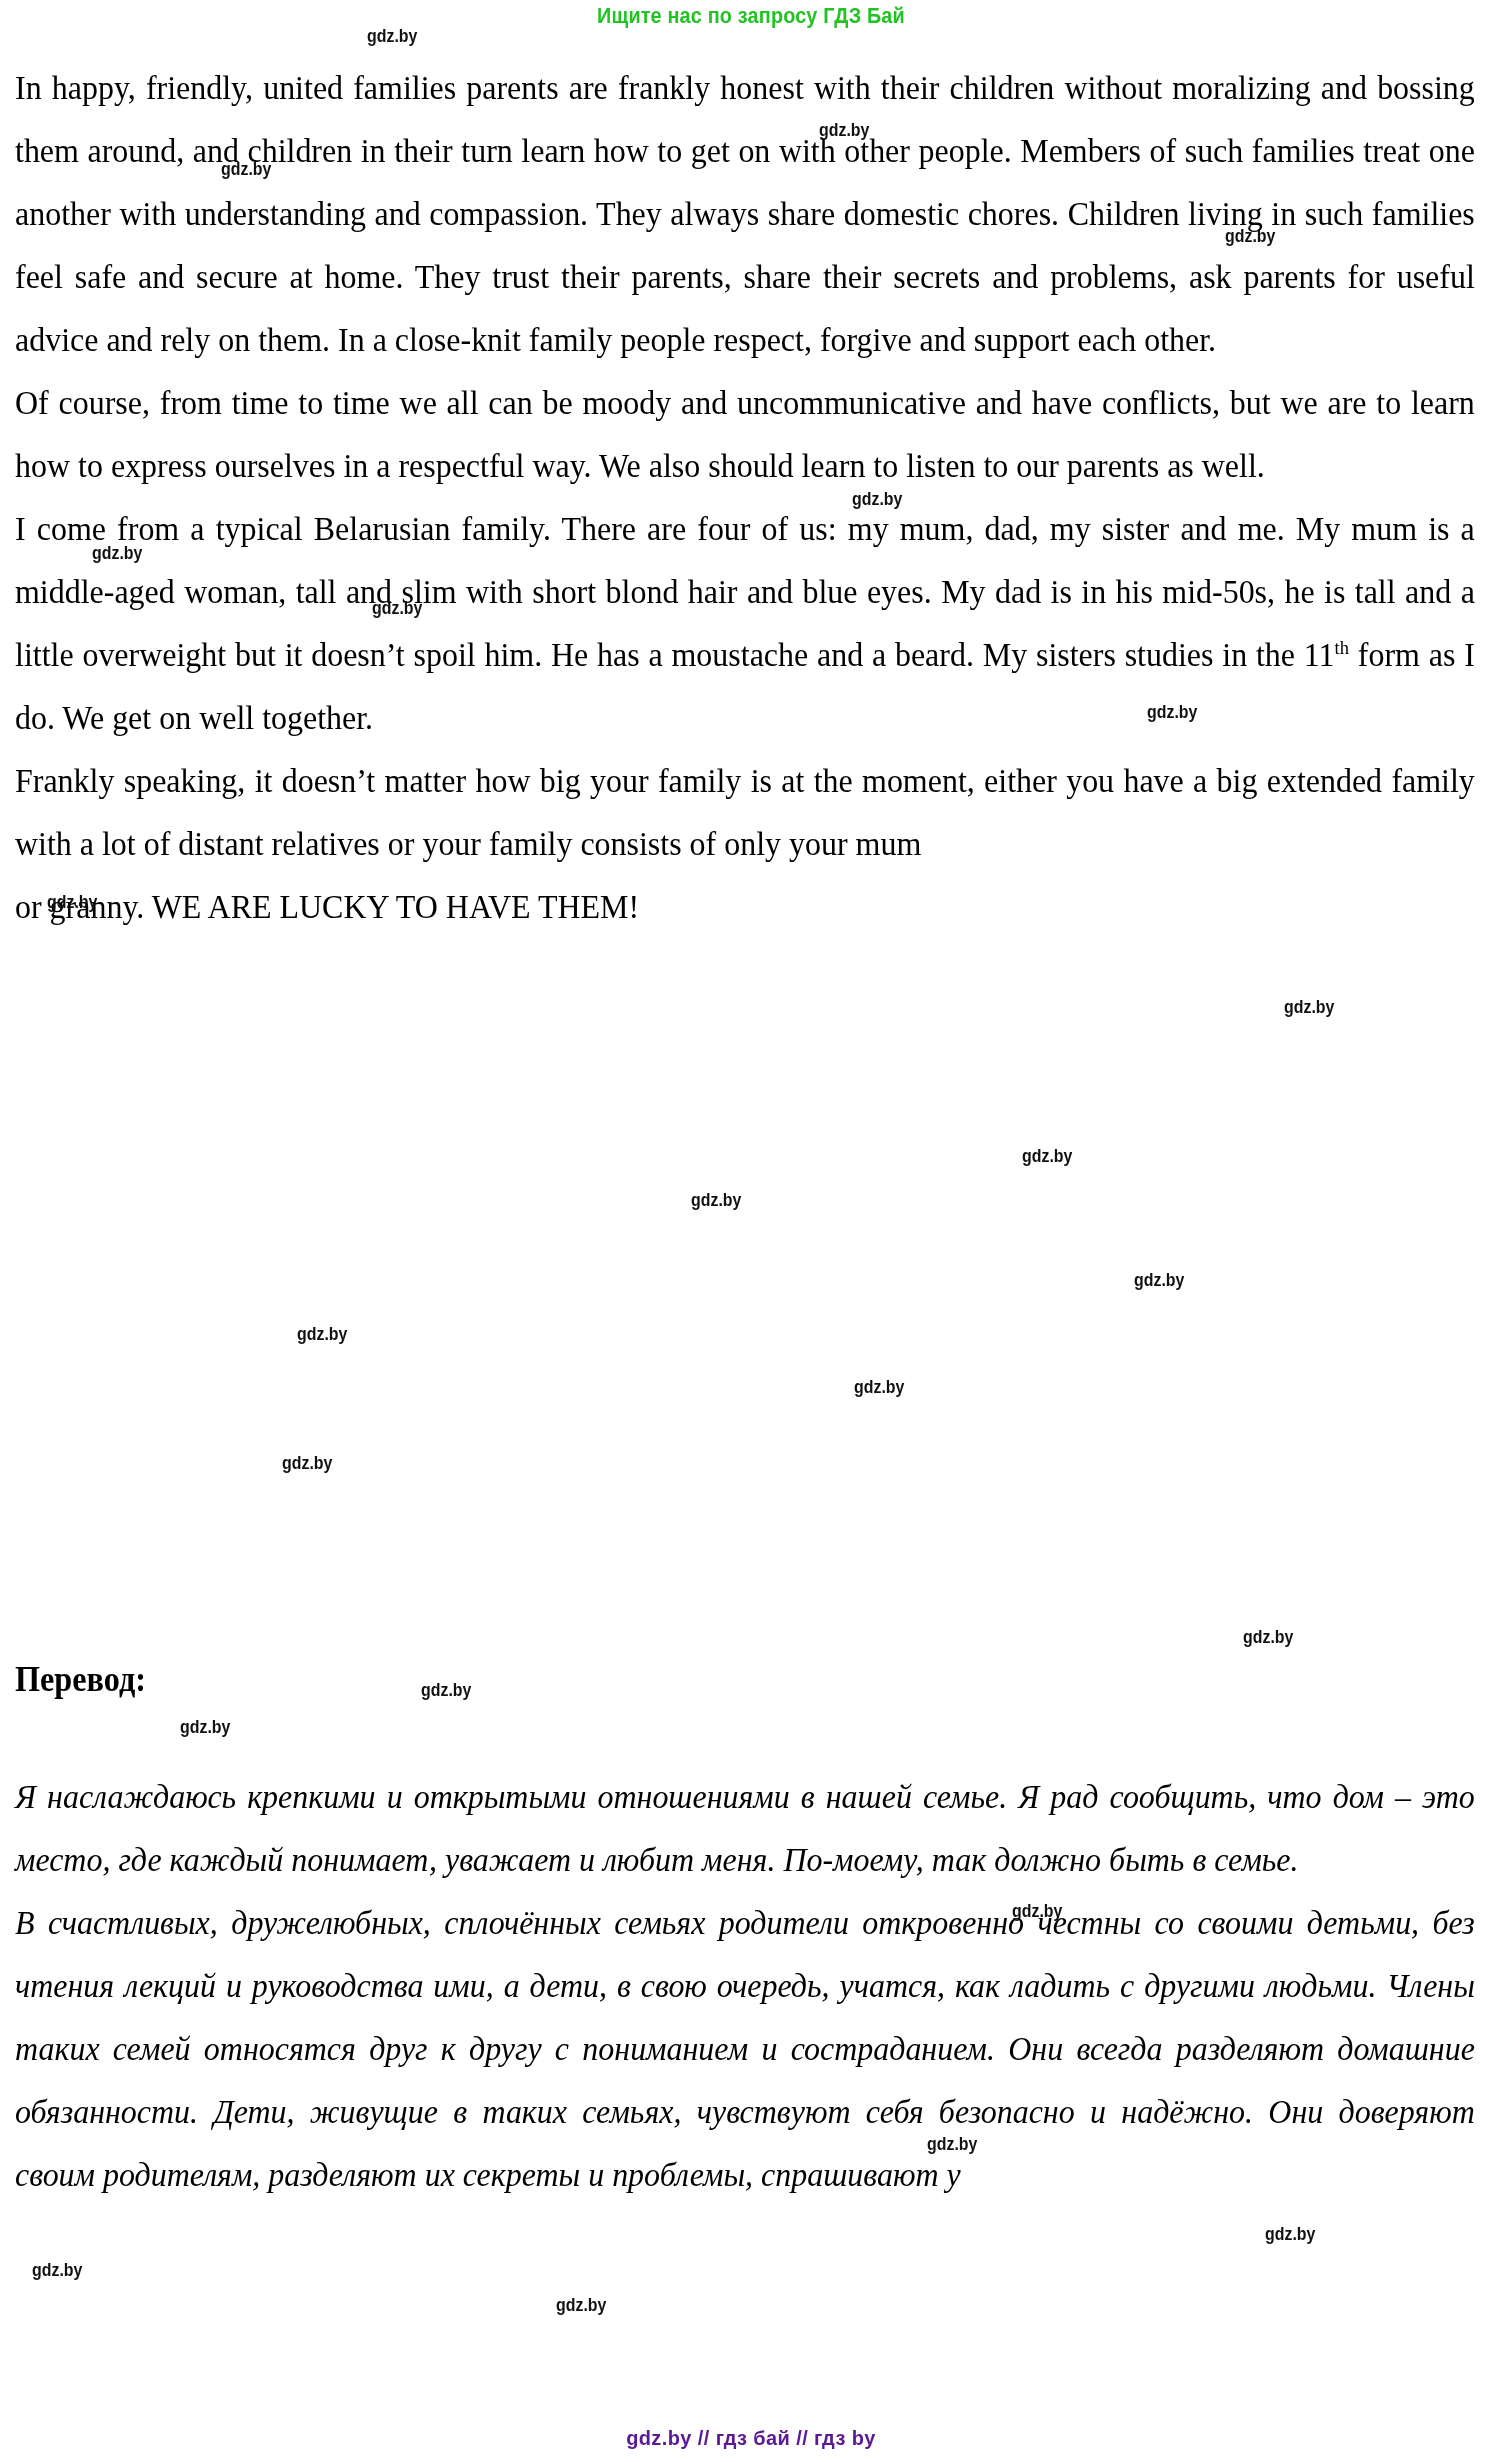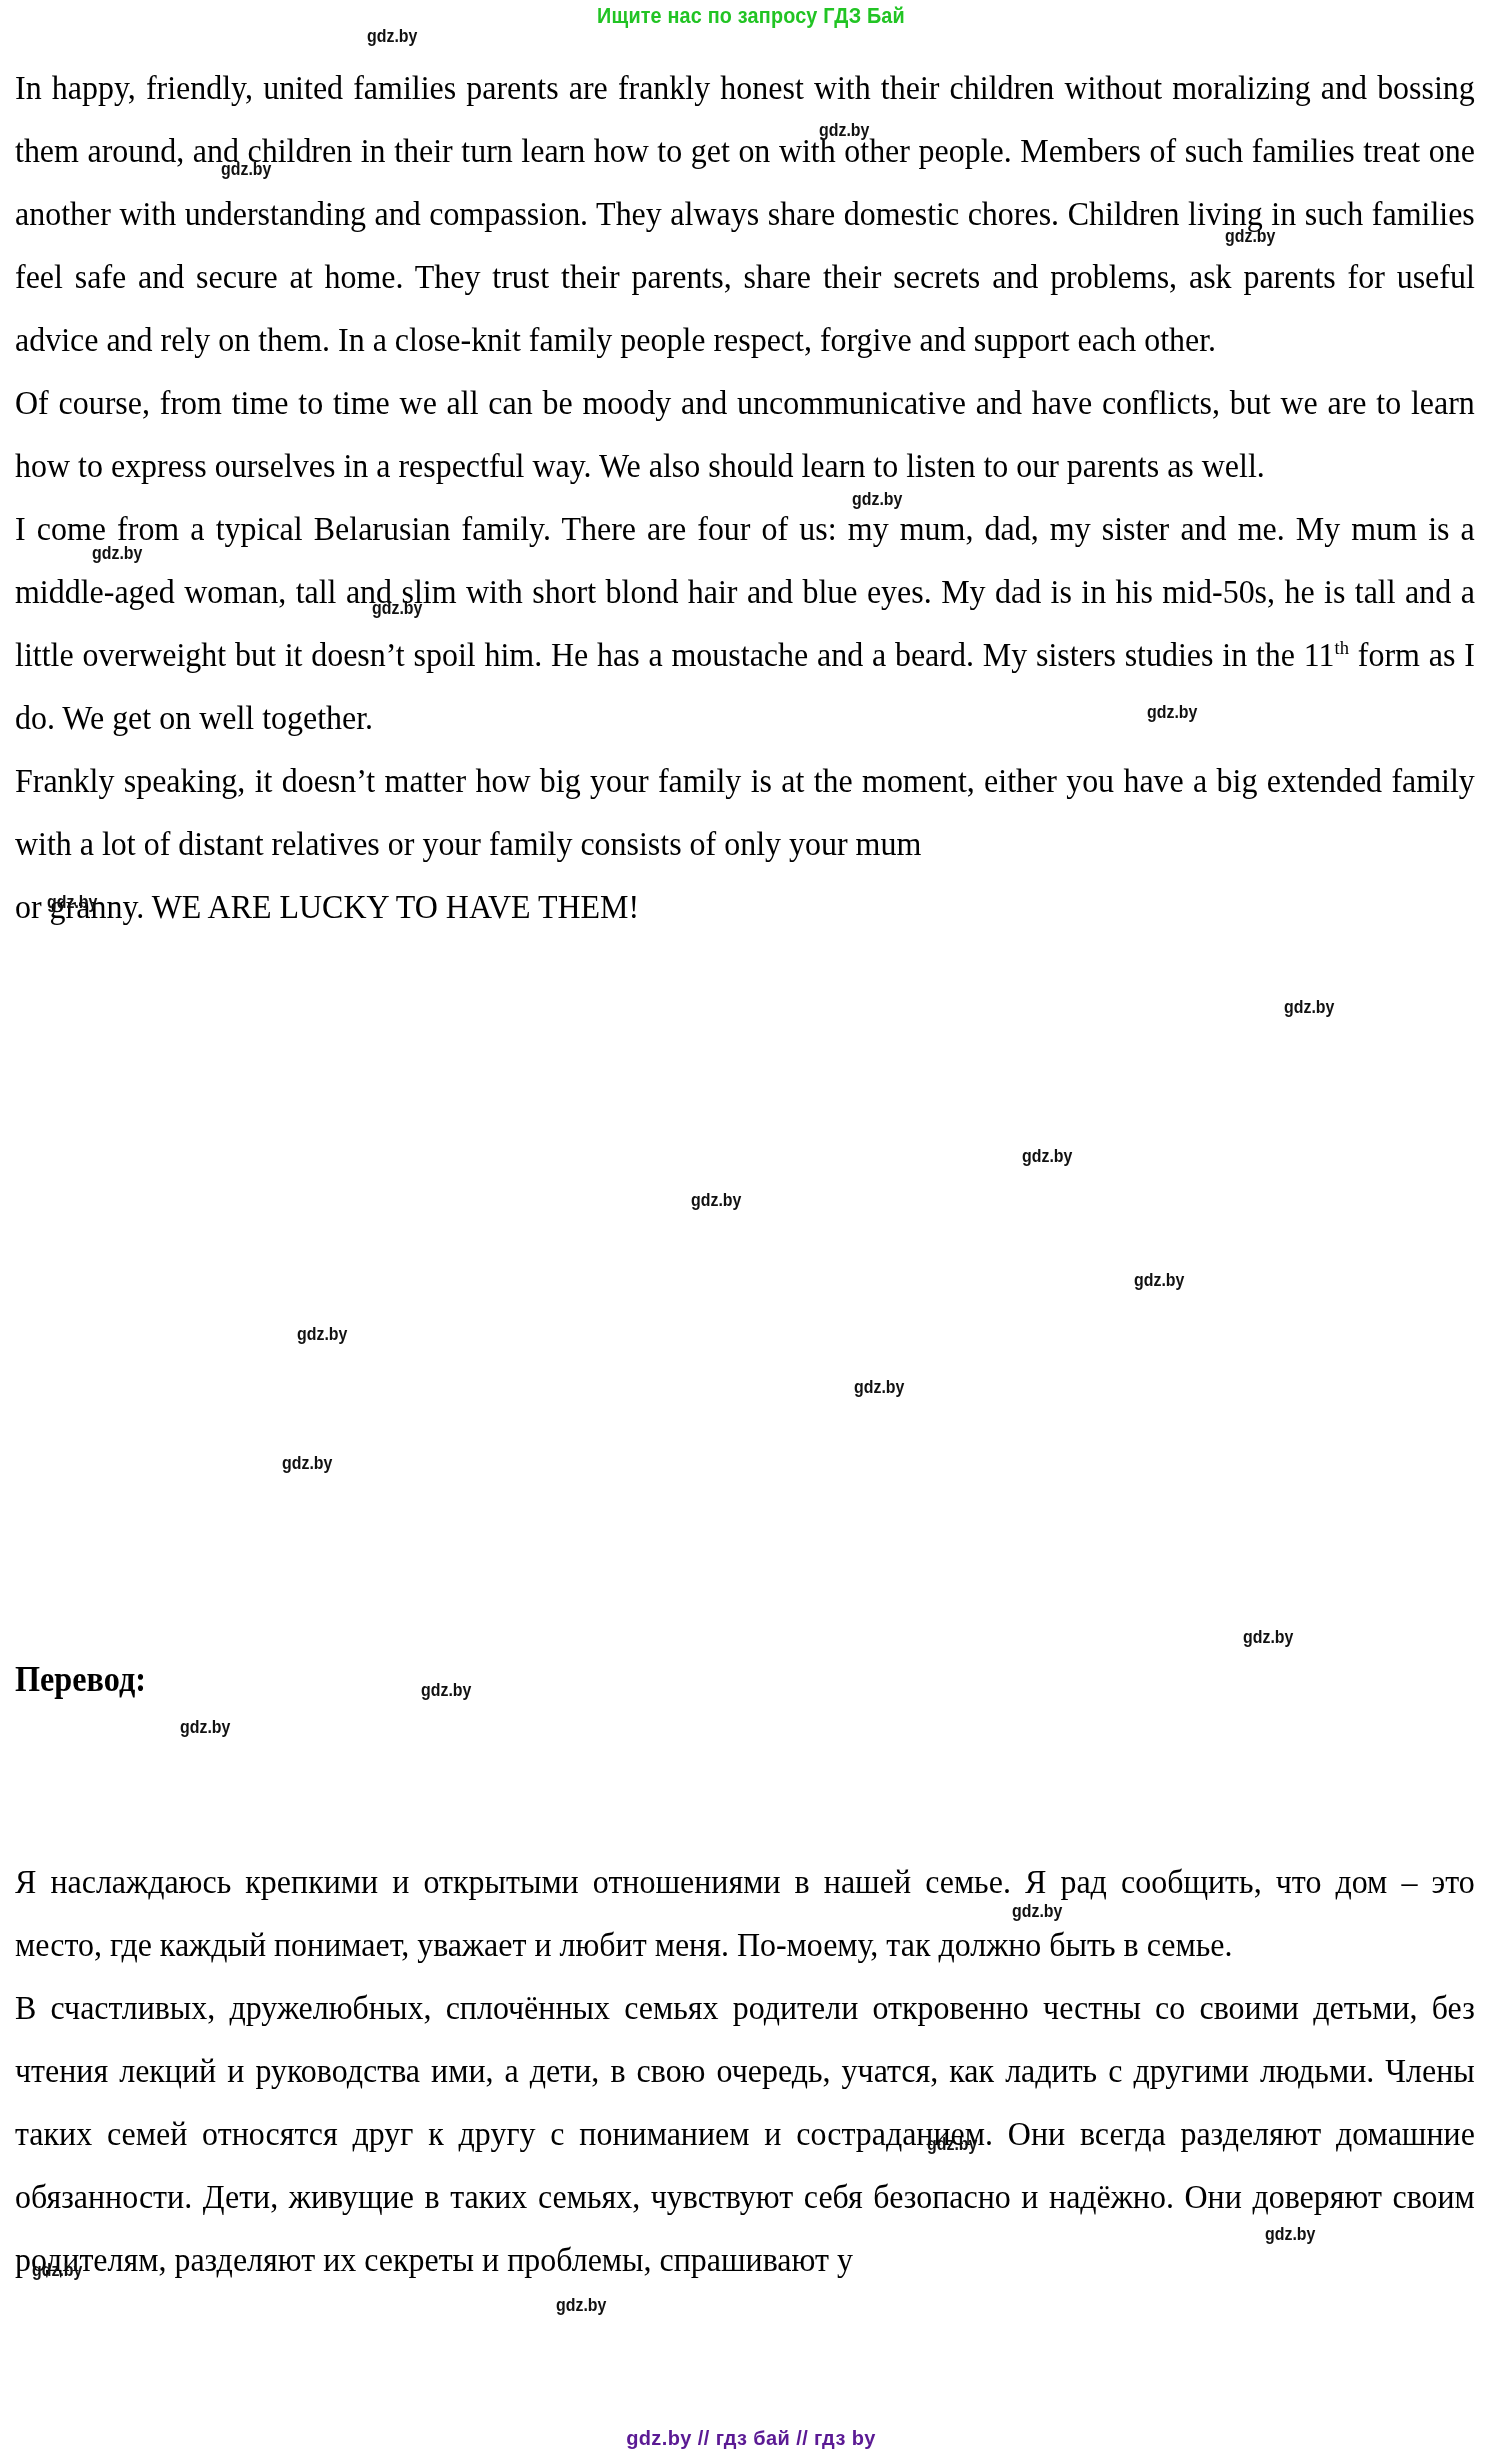--- a/index.html
+++ b/index.html
@@ -73,22 +73,23 @@
     line-height: 45px;
     font-weight: 700;
     color: #000000;
     transform: scaleX(0.92);
     transform-origin: left top;
   }
 
   .doc-body-ru {
     position: absolute;
     left: 14.5px;
-    top: 1850px;
+    top: 1765px;
     width: 1460px;
+    font-style: italic;
   }
 
   
   .wm {
     position: absolute;
     font-family: "Liberation Sans", "DejaVu Sans", sans-serif;
     font-weight: 700;
     font-size: 18.5px;
     line-height: 18.5px;
     color: #111111;

